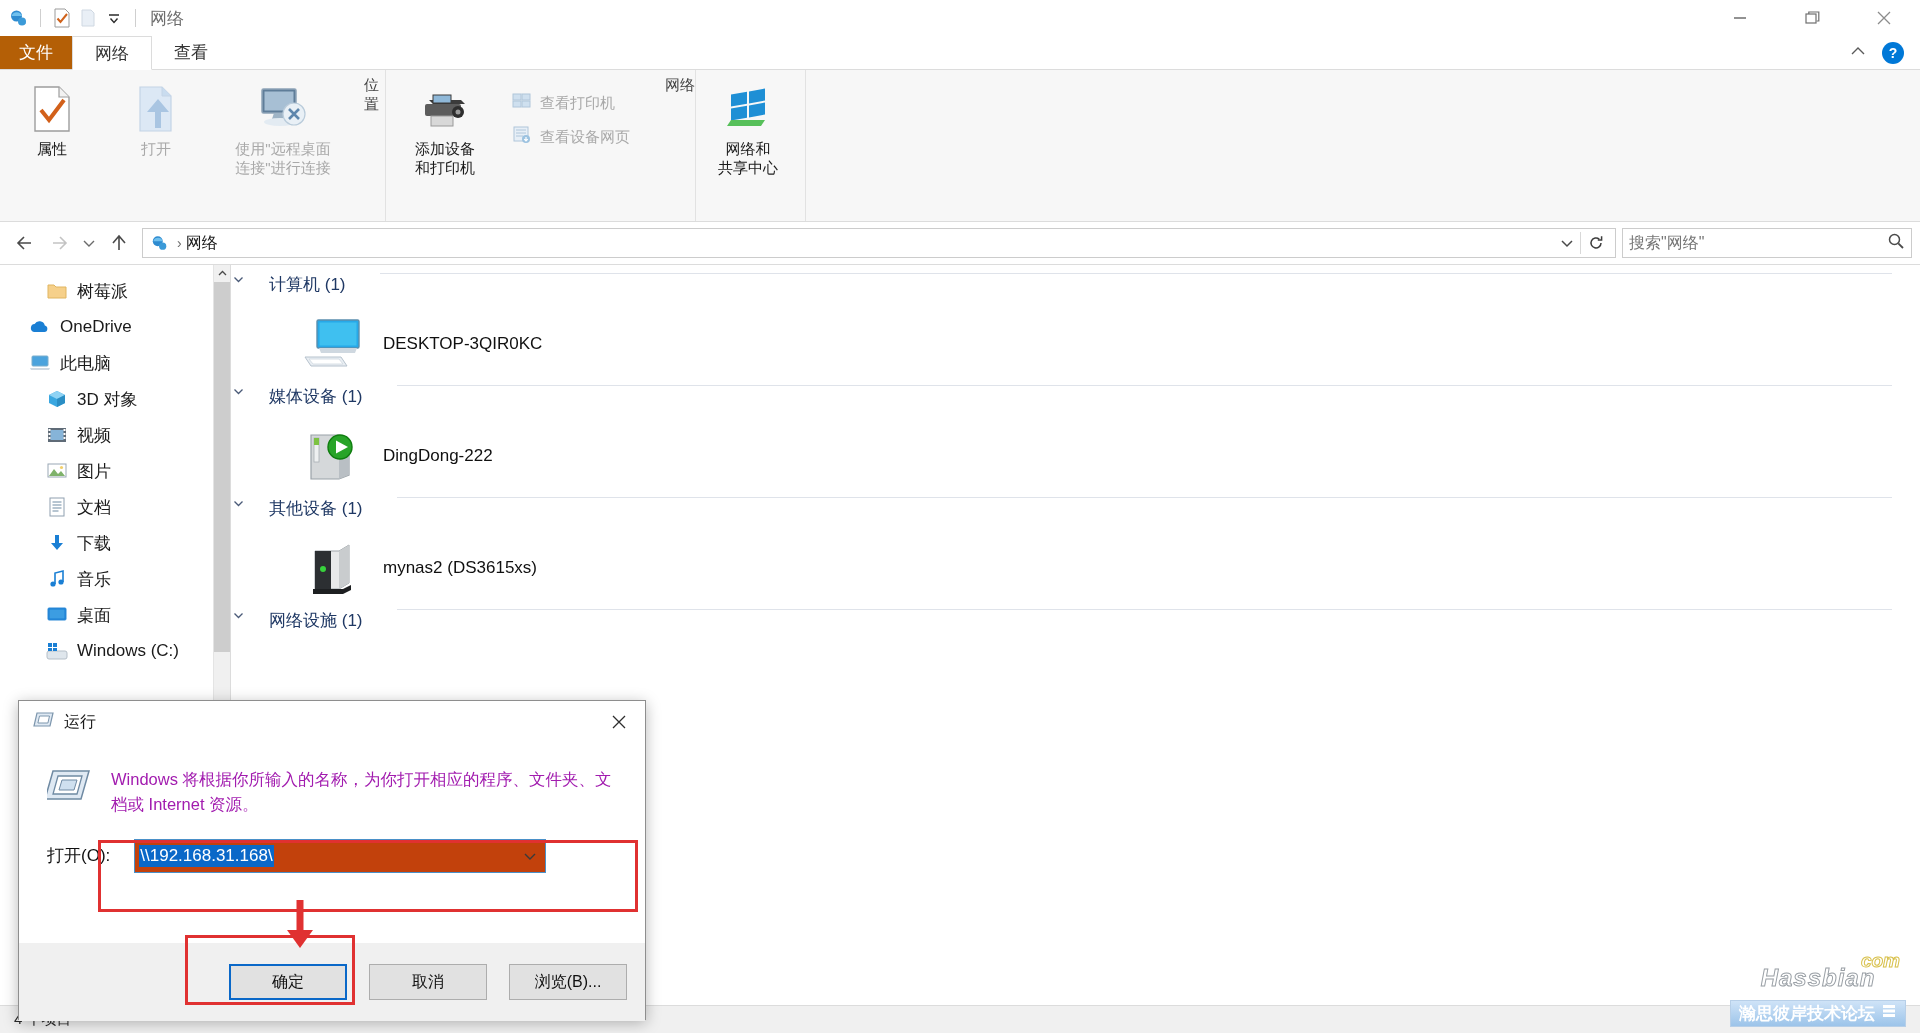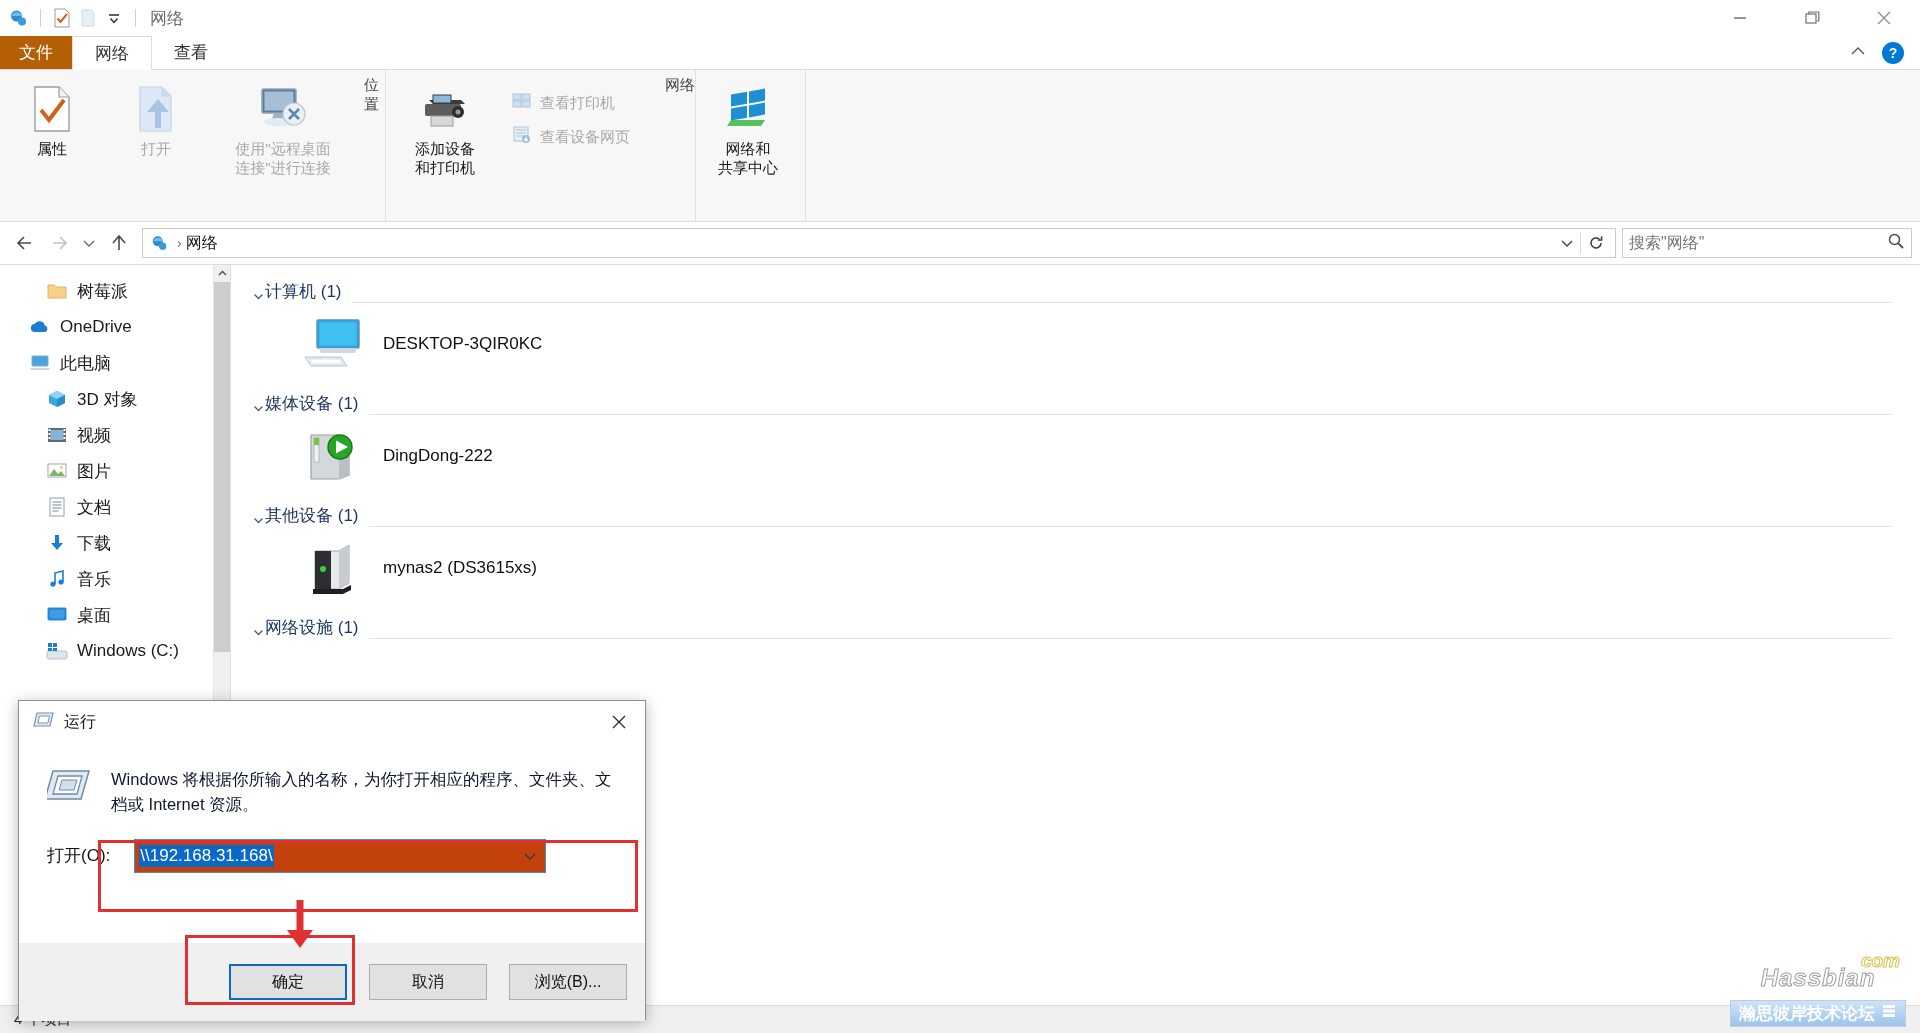--- a/index.html
+++ b/index.html
@@ -161,21 +161,21 @@
     display: flex; align-items: center; justify-content: center; color: #606060; font-size: 9px;
   }
   .sb-up { top: 0; }
   .sb-down { bottom: 0; }
   .sb-thumb { position: absolute; left: 0; top: 17px; width: 17px; height: 370px; background: #cdcdcd; }
 
   .split { width: 1px; background: #dcdcdc; height: 100%; }
 
   .content { flex: 1 1 auto; height: 100%; background: #ffffff; position: relative; padding-top: 8px; }
   .group-head {
-    display: flex; align-items: flex-end; gap: 0; height: 30px; padding-left: 20px;
+    display: flex; align-items: flex-start; gap: 24px; height: 30px; 
   }
   .group-chev { color: #4a5a78; font-size: 13px; width: 14px; display: flex; align-items: center; justify-content: center; }
   .group-title { font-size: 17px; color: #1f3864; white-space: nowrap; }
   .group-rule { flex: 1 1 auto; height: 1px; background: #dfe3ea; margin-left: 10px; margin-right: 28px; }
   .tile-row { display: flex; align-items: center; padding-left: 60px; height: 82px; }
   .tile {
     display: flex; align-items: center; gap: 16px; padding: 4px 10px;
   }
   .tile-ico { width: 66px; height: 66px; display: flex; align-items: center; justify-content: center; }
   .tile-lbl { font-size: 17px; color: #101010; white-space: nowrap; }
@@ -201,21 +201,21 @@
     padding-left: 14px; gap: 9px;
   }
   .rundlg-title .t { font-size: 16px; color: #1a1a1a; }
   .rundlg-close {
     margin-left: auto; width: 52px; height: 42px;
     display: flex; align-items: center; justify-content: center; color: #333;
   }
   .rundlg-main { background: #ffffff; padding: 18px 0 0 0; height: 200px; position: relative; }
   .run-desc-row { display: flex; gap: 18px; padding: 6px 22px 0 28px; }
   .run-desc {
-    font-size: 16.5px; color: #0f172a; line-height: 1.5; width: 510px;
+    font-size: 16.5px; color: #a21caf; line-height: 1.5; width: 510px;
   }
   .run-open-row {
     display: flex; align-items: center; gap: 24px; padding-left: 28px; margin-top: 22px;
   }
   .run-open-lbl { font-size: 17px; color: #101010; }
   .run-input {
     width: 412px; height: 34px; border: 1px solid #4a90c8; background: #c2410c;
     display: flex; align-items: center; padding: 0 2px 0 4px;
   }
   .run-input .val {

